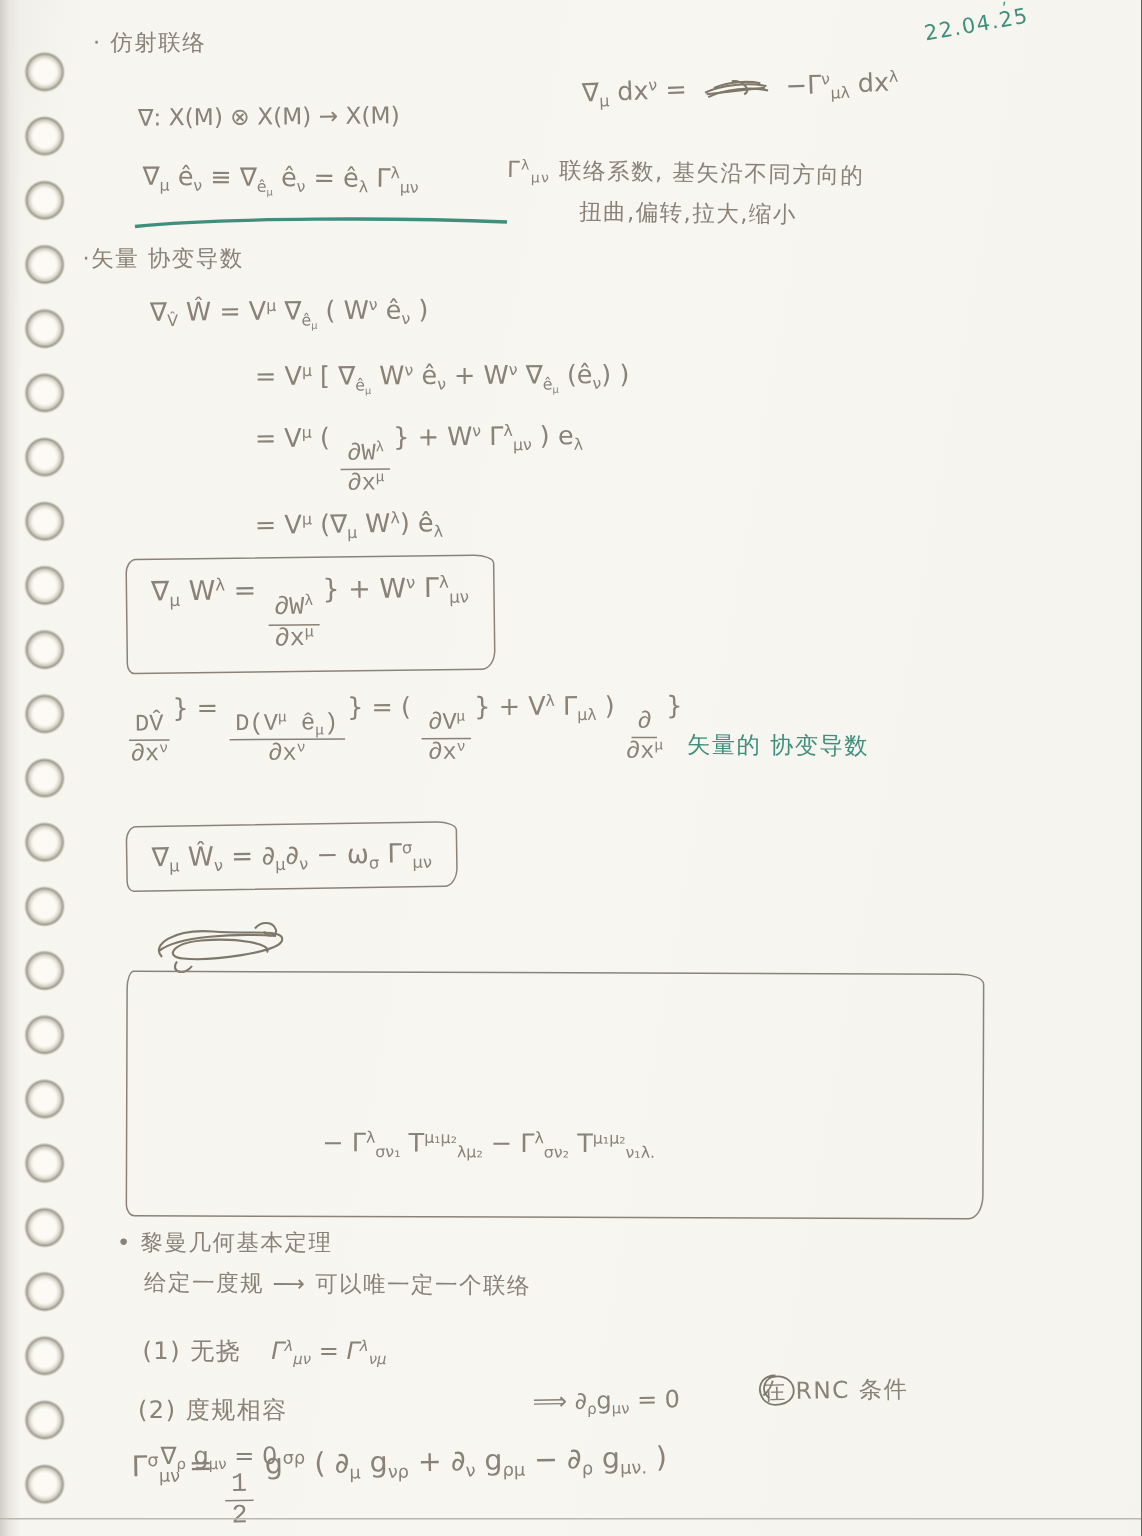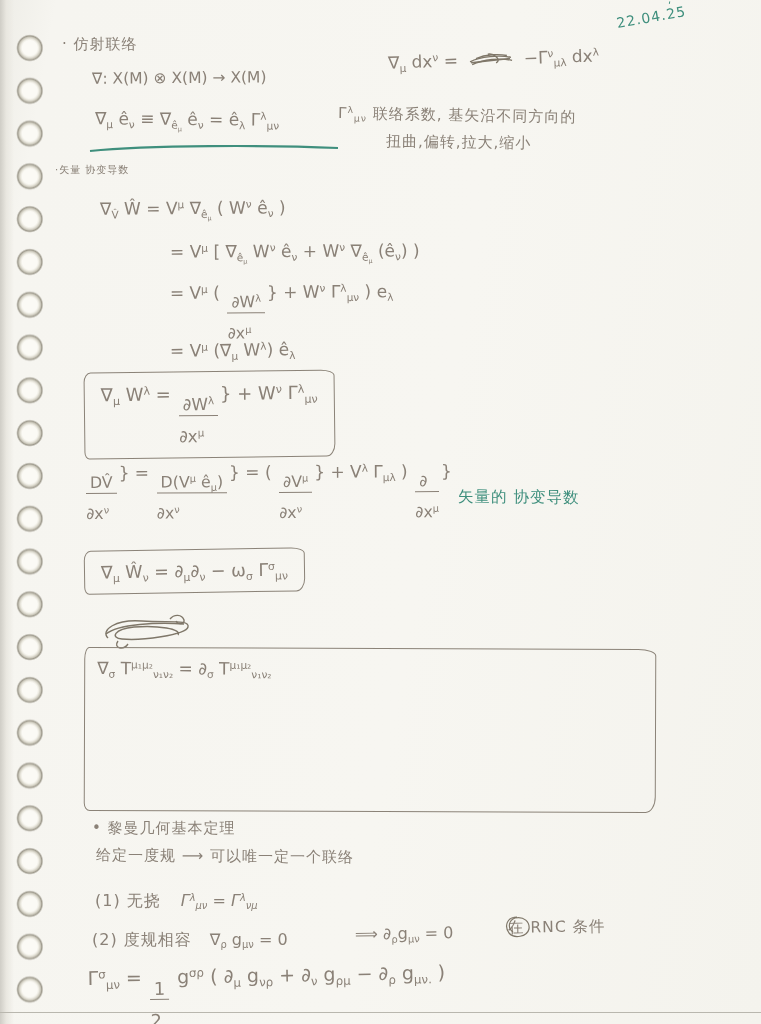--- a/index.html
+++ b/index.html
@@ -26,44 +26,44 @@
     background:linear-gradient(90deg,#5959556 0,#3a3a38 4%, #1d1d1c 14%, #171717 100%);
     border-top:1px solid #b9b7ae;
   }
   .line { position:absolute; white-space:nowrap; line-height:1.3; }
   .teal { color:#3f8f7d; }
   .cjk { letter-spacing:1px; }
   sup, sub { font-size:0.62em; line-height:0; }
   sup { vertical-align:0.55em; }
   sub { vertical-align:-0.35em; }
   .frac {
-    display:inline-flex; flex-direction:column; 
-    vertical-align:-0.6em; line-height:1.06; font-size:0.93em; margin:0 2px;
+    display:inline-flex; flex-direction:column; align-items:center;
+    vertical-align:-0.6em; line-height:1.06; font-size:0.93em; margin:0 2px;font-family:Liberation Mono, monospace;
   }
   .frac .num { border-bottom:1.5px solid currentColor; padding:0 4px 1px; }
-  .frac .den { padding-top:12px; }
+  .frac .den { padding-top:1px; }
   .hbox {
     position:absolute; border:1.7px solid #8b8378; background:rgba(255,255,255,0.06);
     border-radius:7px 14px 9px 5px / 10px 6px 13px 7px; padding:11px 16px;
   }
   .flexrow { display:flex; align-items:center; gap:10px; }
   svg.mark { display:block; }
 </style>
 </head>
 <body>
 
 <div class="page">
 
   <div class="left-edge"></div>
   <div class="holes"></div>
 
   <div class="line teal" style="left:668px; top:0px; font-size:11px;">ʹ</div>
   <div class="line teal" style="left:616px; top:8px; font-size:14px; transform:rotate(-10deg); letter-spacing:1px;">22.04.25</div>
 
-  <div class="line cjk" style="left:62px; top:35px; font-size:15px;">· 仿射联络</div>
+  <div class="line cjk" style="left:62px; top:19px; font-size:15px;">· 仿射联络</div>
 
   <div class="line" style="left:92px; top:68px; font-size:15.5px; transform:rotate(-0.5deg);">∇:  X(M) ⊗ X(M) → X(M)</div>
 
   <div class="line flexrow" style="left:388px; top:48px; font-size:17px; transform:rotate(-2deg);">
     <span>∇<sub>μ</sub> dx<sup>ν</sup>  =</span>
     <svg class="mark" width="46" height="16" viewBox="0 0 46 16">
       <g stroke="#7f7769" stroke-width="1.4" fill="none">
         <path d="M2 10 C 12 5, 32 4, 43 7"></path>
         <path d="M4 13 C 15 8, 33 7, 44 10"></path>
         <path d="M8 7 C 18 3, 31 3, 39 5"></path>
@@ -75,21 +75,21 @@
   </div>
 
   <div class="line" style="left:95px; top:108px; font-size:17px; transform:rotate(0.5deg);">∇<sub>μ</sub> ê<sub>ν</sub> ≡ ∇<sub>ê<sub>μ</sub></sub> ê<sub>ν</sub> = ê<sub>λ</sub> Γ<sup>λ</sup><sub>μν</sub></div>
   <svg class="mark" style="position:absolute; left:88px; top:143px;" width="252" height="10" viewBox="0 0 252 10">
     <path d="M2 8 C 60 2, 180 2, 250 5" stroke="#3f8f7d" stroke-width="2.2" fill="none"></path>
   </svg>
 
   <div class="line cjk" style="left:338px; top:106px; font-size:15px; transform:rotate(1deg);">Γ<sup>λ</sup><sub>μν</sub>  联络系数, 基矢沿不同方向的</div>
   <div class="line cjk" style="left:386px; top:133px; font-size:15px; transform:rotate(0.8deg);">扭曲,偏转,拉大,缩小</div>
 
-  <div class="line cjk" style="left:55px; top:163px; font-size:10px;">·矢量 协变导数</div>
+  <div class="line cjk" style="left:55px; top:163px; font-size:15px;">·矢量 协变导数</div>
 
   <div class="line" style="left:100px; top:197px; font-size:17px; transform:rotate(-0.5deg);">∇<sub>V̂</sub> Ŵ  =  V<sup>μ</sup> ∇<sub>ê<sub>μ</sub></sub> ( W<sup>ν</sup> ê<sub>ν</sub> )</div>
   <div class="line" style="left:170px; top:240px; font-size:17px; transform:rotate(-0.3deg);">=  V<sup>μ</sup> [ ∇<sub>ê<sub>μ</sub></sub> W<sup>ν</sup> ê<sub>ν</sub>  + W<sup>ν</sup> ∇<sub>ê<sub>μ</sub></sub> (ê<sub>ν</sub>) )</div>
   <div class="line" style="left:170px; top:281px; font-size:17px; transform:rotate(-0.5deg);">=  V<sup>μ</sup> ( <span class="frac">
         <span class="num">∂W<sup>λ</sup></span>
         <span class="den">∂x<sup>μ</sup></span>
       </span>} +  W<sup>ν</sup> Γ<sup>λ</sup><sub>μν</sub> ) e<sub>λ</sub></div>
   <div class="line" style="left:170px; top:339px; font-size:17px; transform:rotate(-0.8deg);">=  V<sup>μ</sup> (∇<sub>μ</sub> W<sup>λ</sup>) ê<sub>λ</sub></div>
 
   <div class="hbox" style="left:84px; top:371px; transform:rotate(-0.7deg); font-size:18px;">
@@ -121,32 +121,32 @@
   <svg class="mark" style="position:absolute; left:98px; top:610px;" width="100" height="44" viewBox="0 0 100 44">
     <g stroke="#7f7769" stroke-width="1.4" fill="none">
       <path d="M10 28 C 2 20, 18 9, 44 11 C 70 13, 92 9, 90 17 C 88 25, 42 31, 24 29 C 12 28, 16 19, 36 17 C 60 15, 84 19, 80 25"></path>
       <path d="M72 9 C 76 4, 84 4, 86 10 C 87 14, 80 15, 78 11"></path>
       <path d="M20 31 C 15 38, 25 41, 30 34"></path>
       <path d="M8 24 C 20 14, 60 12, 86 14"></path>
     </g>
   </svg>
 
   <div class="hbox" style="left:84px; top:648px; width:538px; height:140px; transform:rotate(0.2deg); font-size:17px; border-radius:5px 18px 10px 6px / 12px 7px 16px 8px;">
-    <div class="line" style="left:12px; top:9px;">∇<sub>σ</sub> T<sup>μ₁μ₂</sup><sub>ν₁ν₂</sub>  =  ∂<sub>σ</sub> T<sup>μ₁μ₂</sup><sub>ν₁ν₂</sub></div>
+    <div class="line" style="left:130px; top:103px;">− Γ<sup>λ</sup><sub>σν₁</sub> T<sup>μ₁μ₂</sup><sub>λμ₂</sub>   − Γ<sup>λ</sup><sub>σν₂</sub> T<sup>μ₁μ₂</sup><sub>ν₁λ.</sub></div>
   </div>
 
-  <div class="line cjk" style="left:92px; top:819px; font-size:15px;">•  黎曼几何基本定理</div>
+  <div class="line cjk" style="left:78px; top:819px; font-size:15px;">•  黎曼几何基本定理</div>
   <div class="line cjk" style="left:96px; top:847px; font-size:15px; transform:rotate(0.5deg);">给定一度规 ⟶ 可以唯一定一个联络</div>
 
   <div class="line flexrow" style="left:95px; top:891px; font-size:16px;">
     <span class="cjk">(1) 无挠</span>
     <span style="margin-left:10px;font-style:italic;">Γ<sup>λ</sup><sub>μν</sub> = Γ<sup>λ</sup><sub>νμ</sub></span>
   </div>
 
-  <div class="line flexrow" style="left:92px; top:930px; font-size:16px;">
+  <div class="line flexrow" style="left:92px; top:930px; font-size:16px;flex-direction:column;">
     <span class="cjk">(2) 度规相容</span>
     <span style="margin-left:8px;">∇<sub>ρ</sub> g<sub>μν</sub> = 0</span>
   </div>
   <div class="line" style="left:355px; top:924px; font-size:16px; transform:rotate(-1deg);">⟹  ∂<sub>ρ</sub>g<sub>μν</sub> = 0</div>
   <div class="line cjk" style="left:508px; top:917px; font-size:15.5px; transform:rotate(-1deg);">在  RNC  条件</div>
   <svg class="mark" style="position:absolute; left:503px; top:914px;" width="28" height="26" viewBox="0 0 28 26">
     <path d="M14 3 C 4 3, 1 12, 6 19 C 11 25, 24 23, 26 15 C 27 8, 21 2, 12 4 C 6 6, 4 14, 10 18" stroke="#7f7769" stroke-width="1.2" fill="none"></path>
   </svg>
 
   <div class="line" style="left:88px; top:963px; font-size:19px; transform:rotate(-1deg);">Γ<sup>σ</sup><sub>μν</sub> =  <span class="frac">

